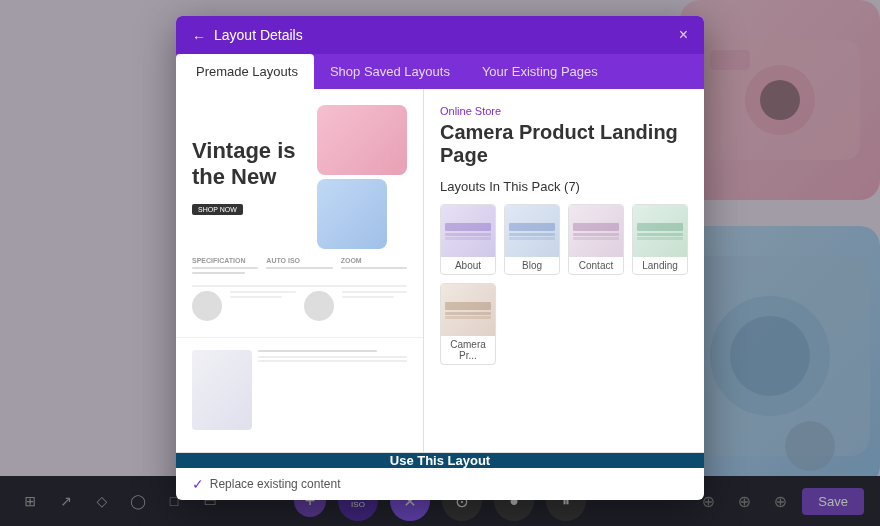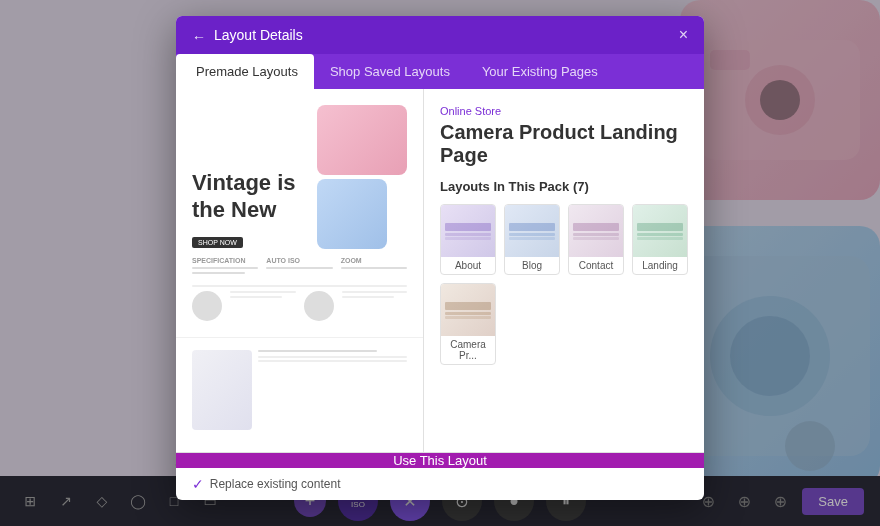--- a/index.html
+++ b/index.html
@@ -244,21 +244,21 @@
       margin-bottom: 4px;
     }
     .detail-title {
       font-size: 20px;
       font-weight: 600;
       color: #333;
       margin-bottom: 12px;
     }
     .layouts-heading {
       font-size: 13px;
-      font-weight: 700;
+      font-weight: 400;
       color: #333;
       margin-bottom: 10px;
     }
 
     
     .layouts-grid {
       display: grid;
       grid-template-columns: repeat(4, 1fr);
       gap: 8px;
     }
@@ -306,27 +306,27 @@
       background: #7b2fd6;
       color: white;
       border: none;
       padding: 12px;
       cursor: pointer;
       font-size: 13px;
       font-weight: 500;
     }
     .btn-use-layout {
       flex: 1;
-      background: #a21caf;
+      background: #0c4a6e;
       color: white;
       border: none;
       padding: 0;
       cursor: pointer;
       font-size: 13px;
-      font-weight: 400;
+      font-weight: 700;
     }
     .modal-footer-check {
       display: flex;
       align-items: center;
       gap: 6px;
       padding: 8px 16px;
       font-size: 12px;
       color: #555;
     }
     .check-icon {
@@ -418,21 +418,21 @@
     <div class="modal-tabs">
       <div class="modal-tab active">Premade Layouts</div>
       <div class="modal-tab">Shop Saved Layouts</div>
       <div class="modal-tab">Your Existing Pages</div>
     </div>
 
     <div class="modal-body">
 
       <div class="preview-panel">
         <div class="preview-section-1">
-          <div style="display:flex;gap:0;align-items:flex-end;">
+          <div style="display:flex;gap:0;align-items:center;">
             <div>
               <div class="preview-vintage">
                 <span>Vintage is the New</span><br>
               </div>
               <div style="background:#333;color:white;font-size:7px;padding:2px 6px;display:inline-block;border-radius:2px;margin-top:4px;">SHOP NOW</div>
             </div>
             <div style="display:flex;flex-direction:column;gap:4px;">
               <div class="cam-pink"></div>
               <div class="cam-blue" style="width:70px;height:70px;"></div>
             </div>

